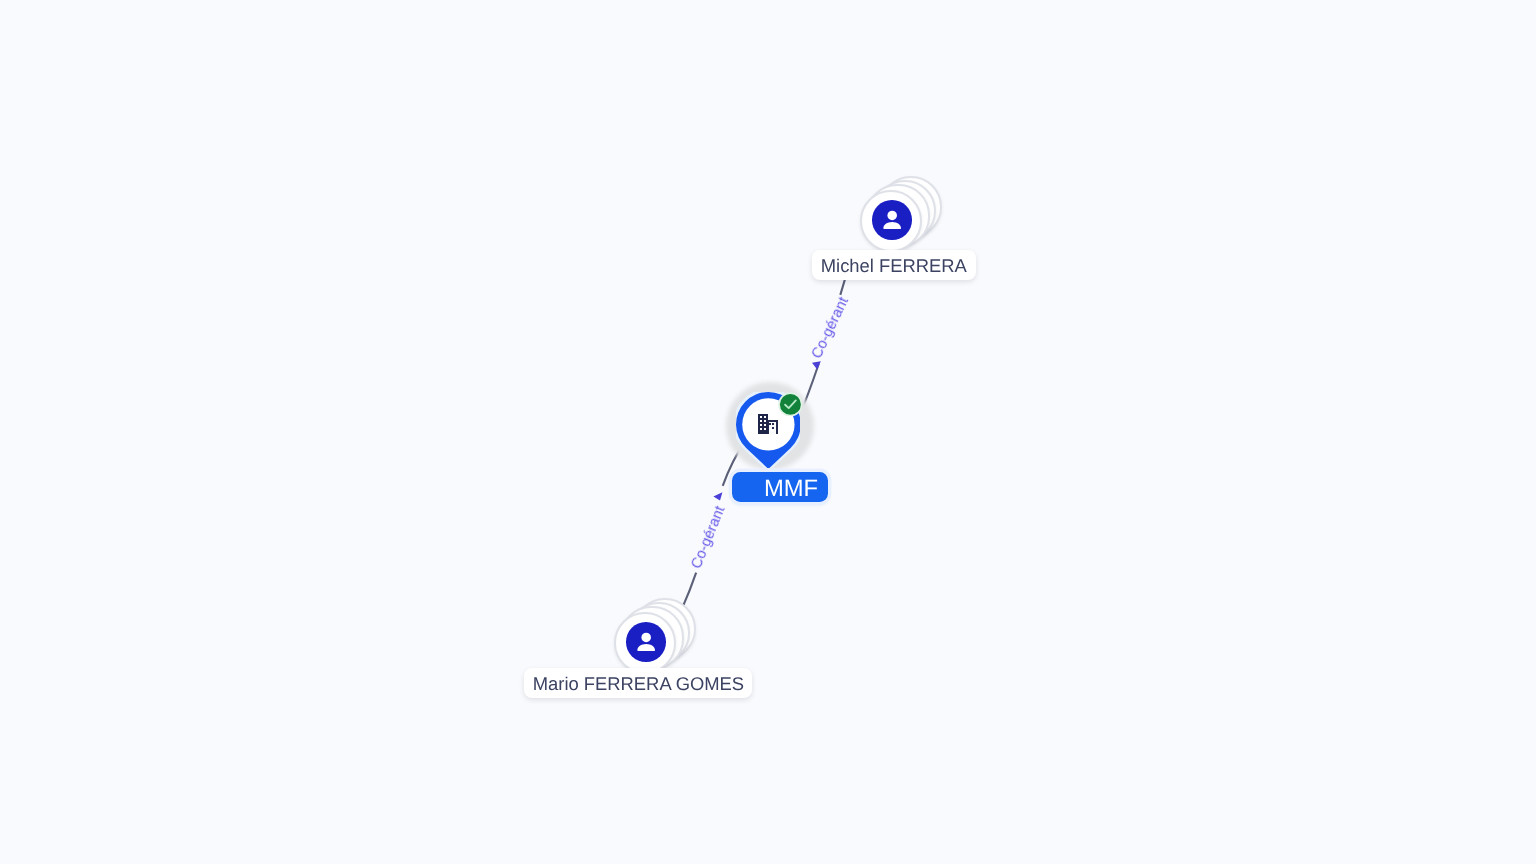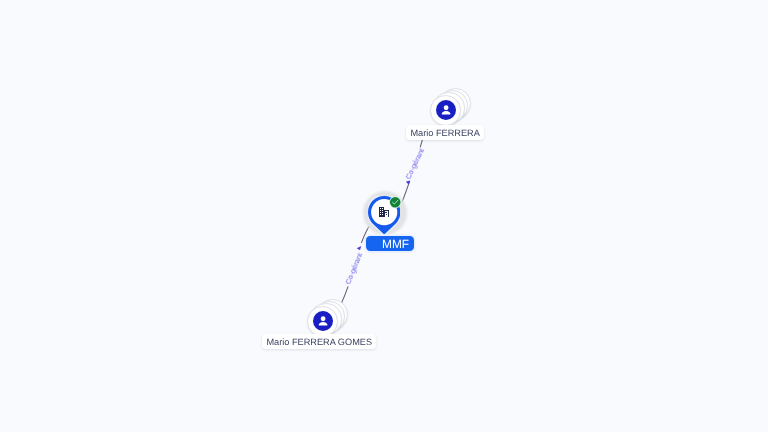--- a/index.html
+++ b/index.html
@@ -125,21 +125,21 @@
     <div class="stack s1"></div>
     <div class="stack s0"></div>
     <div class="avatar">
       <svg viewBox="0 0 24 24" width="24" height="24" aria-hidden="true">
         <circle cx="12" cy="8.5" r="3.55" fill="#fff"></circle>
         <path d="M12 13.3c-3.75 0-6.55 2.1-6.55 4.5 0 0.45 0.3 0.75 0.8 0.75h11.5c0.5 0 0.8-0.3 0.8-0.75 0-2.4-2.8-4.5-6.55-4.5z" fill="#fff"></path>
       </svg>
     </div>
   </div>
   <div class="nlabel" id="label-mario">
-    <span>Mario FERRERA</span>
+    <span>Michel FERRERA</span>
   </div>
 
   <div class="node person" id="node-michel">
     <div class="stack s3"></div>
     <div class="stack s2"></div>
     <div class="stack s1"></div>
     <div class="stack s0"></div>
     <div class="avatar">
       <svg viewBox="0 0 24 24" width="24" height="24" aria-hidden="true">
         <circle cx="12" cy="8.5" r="3.55" fill="#fff"></circle>

